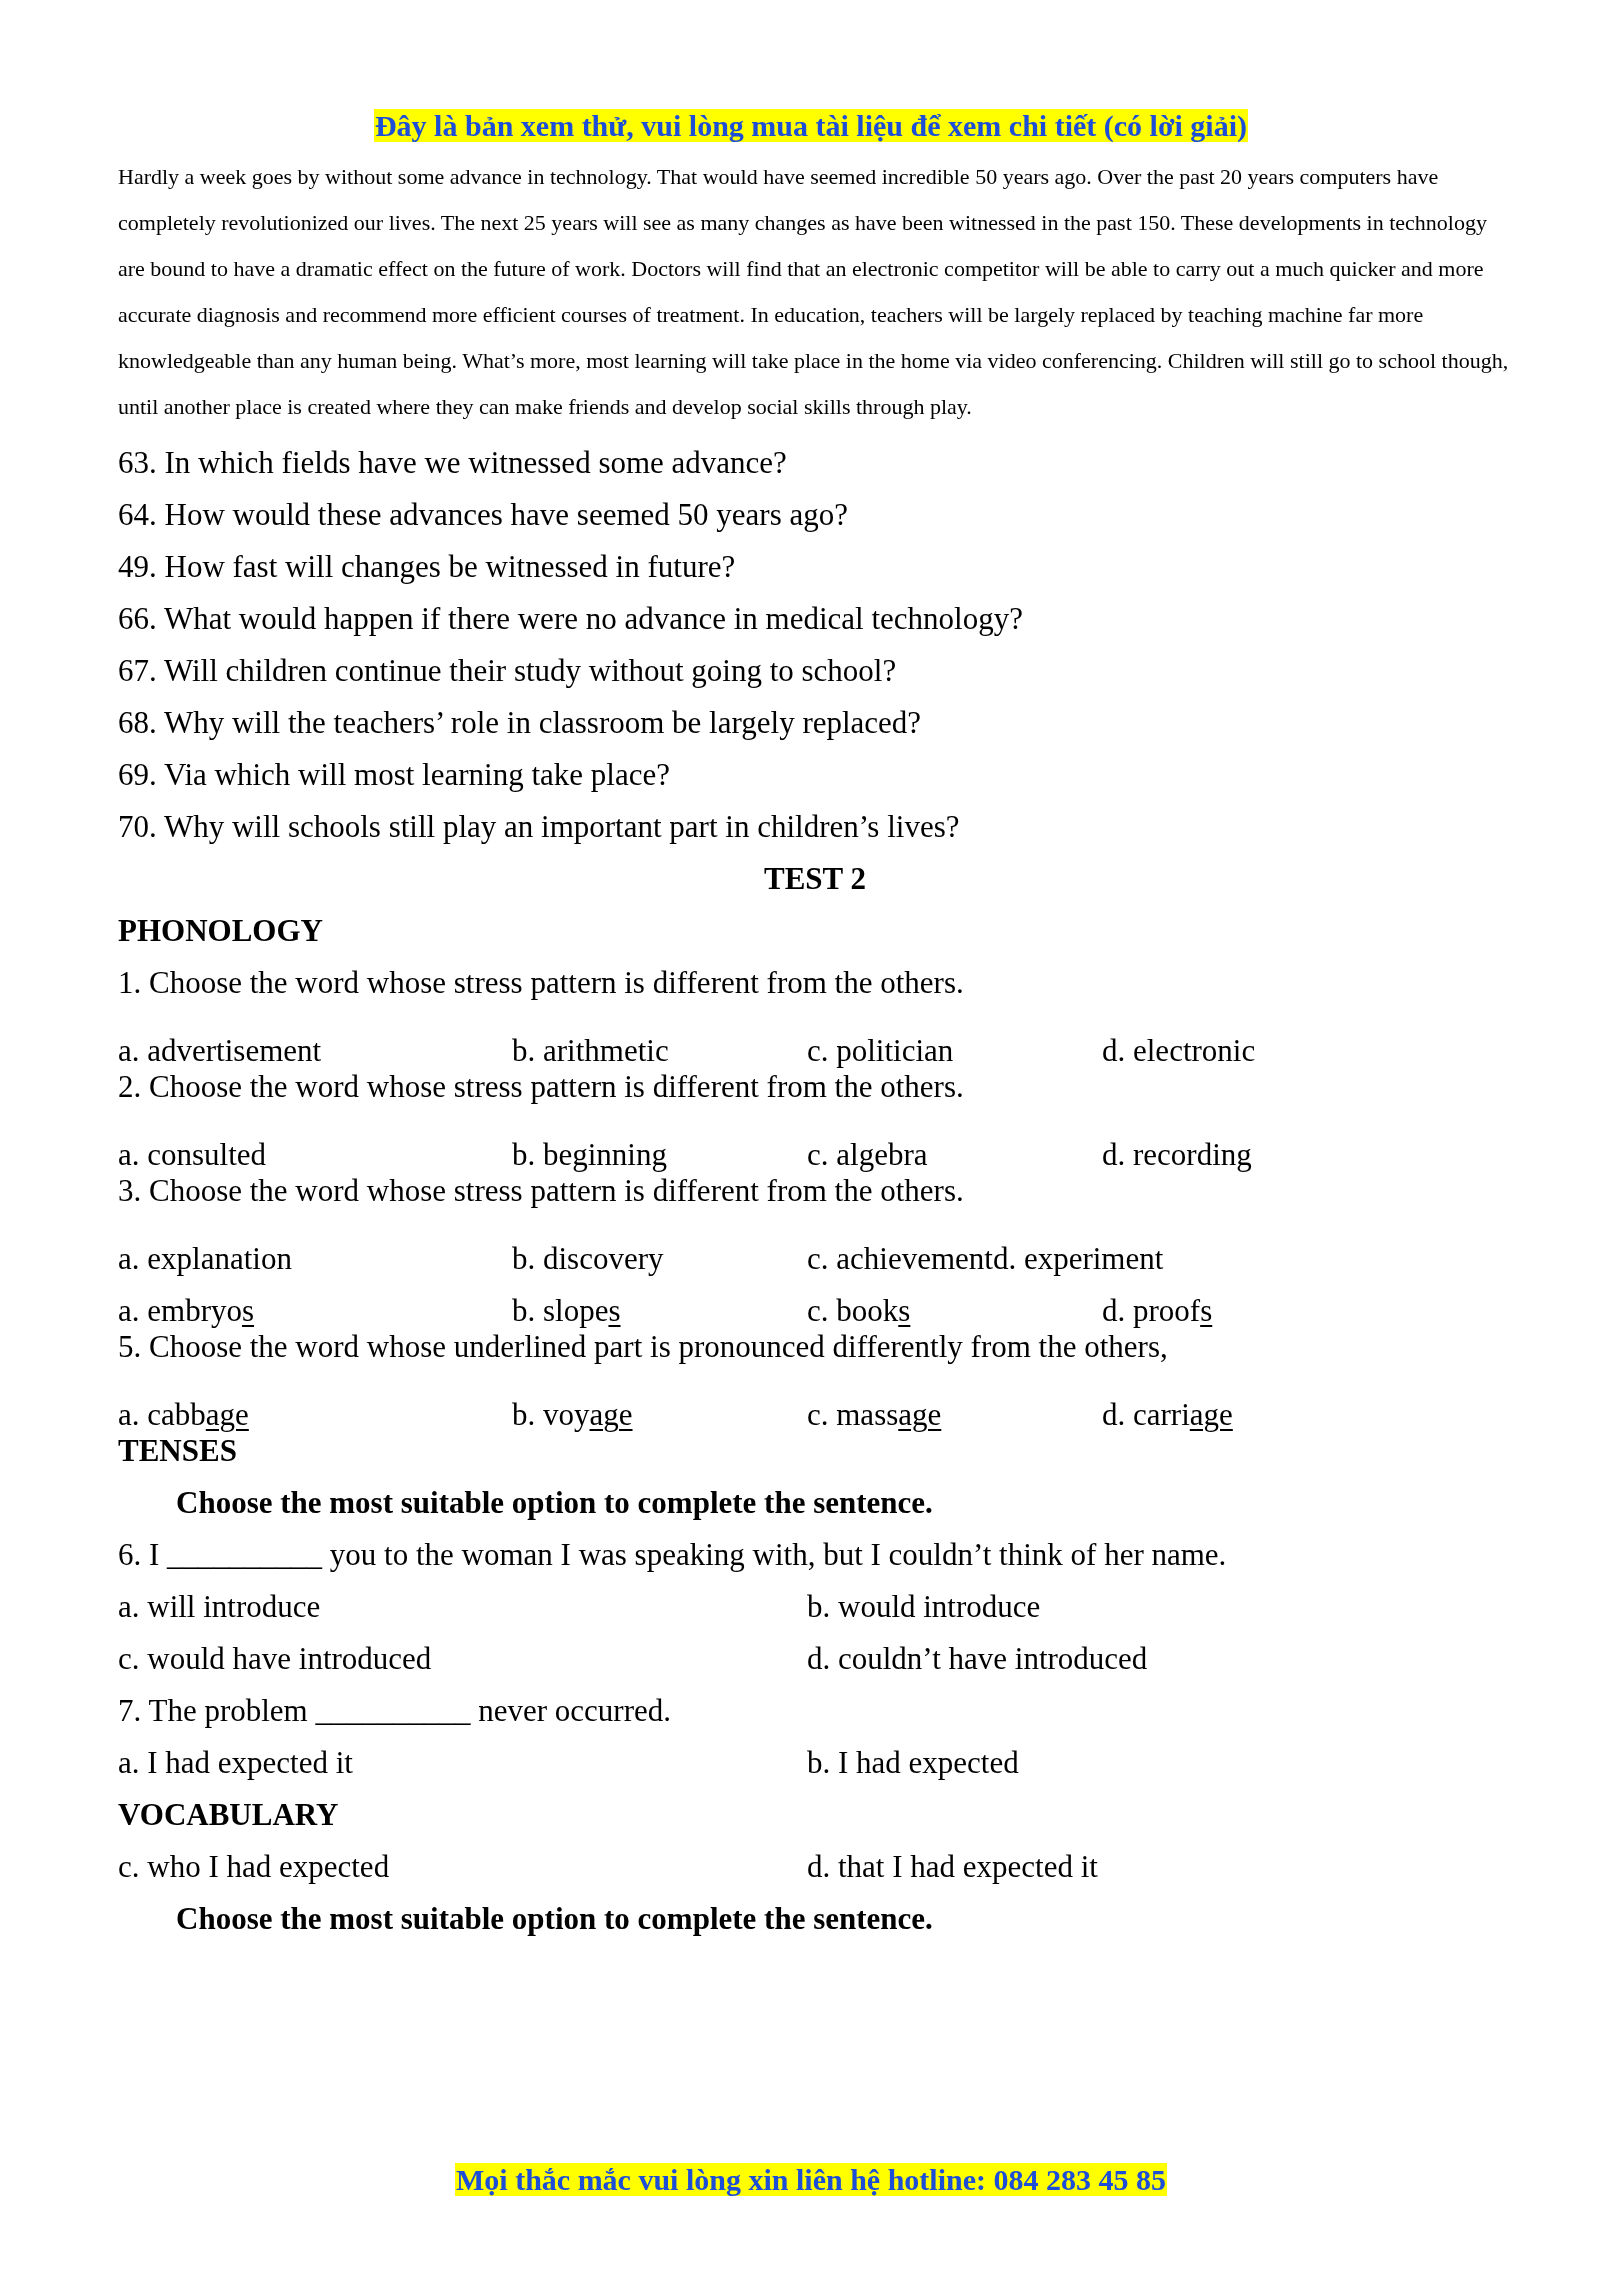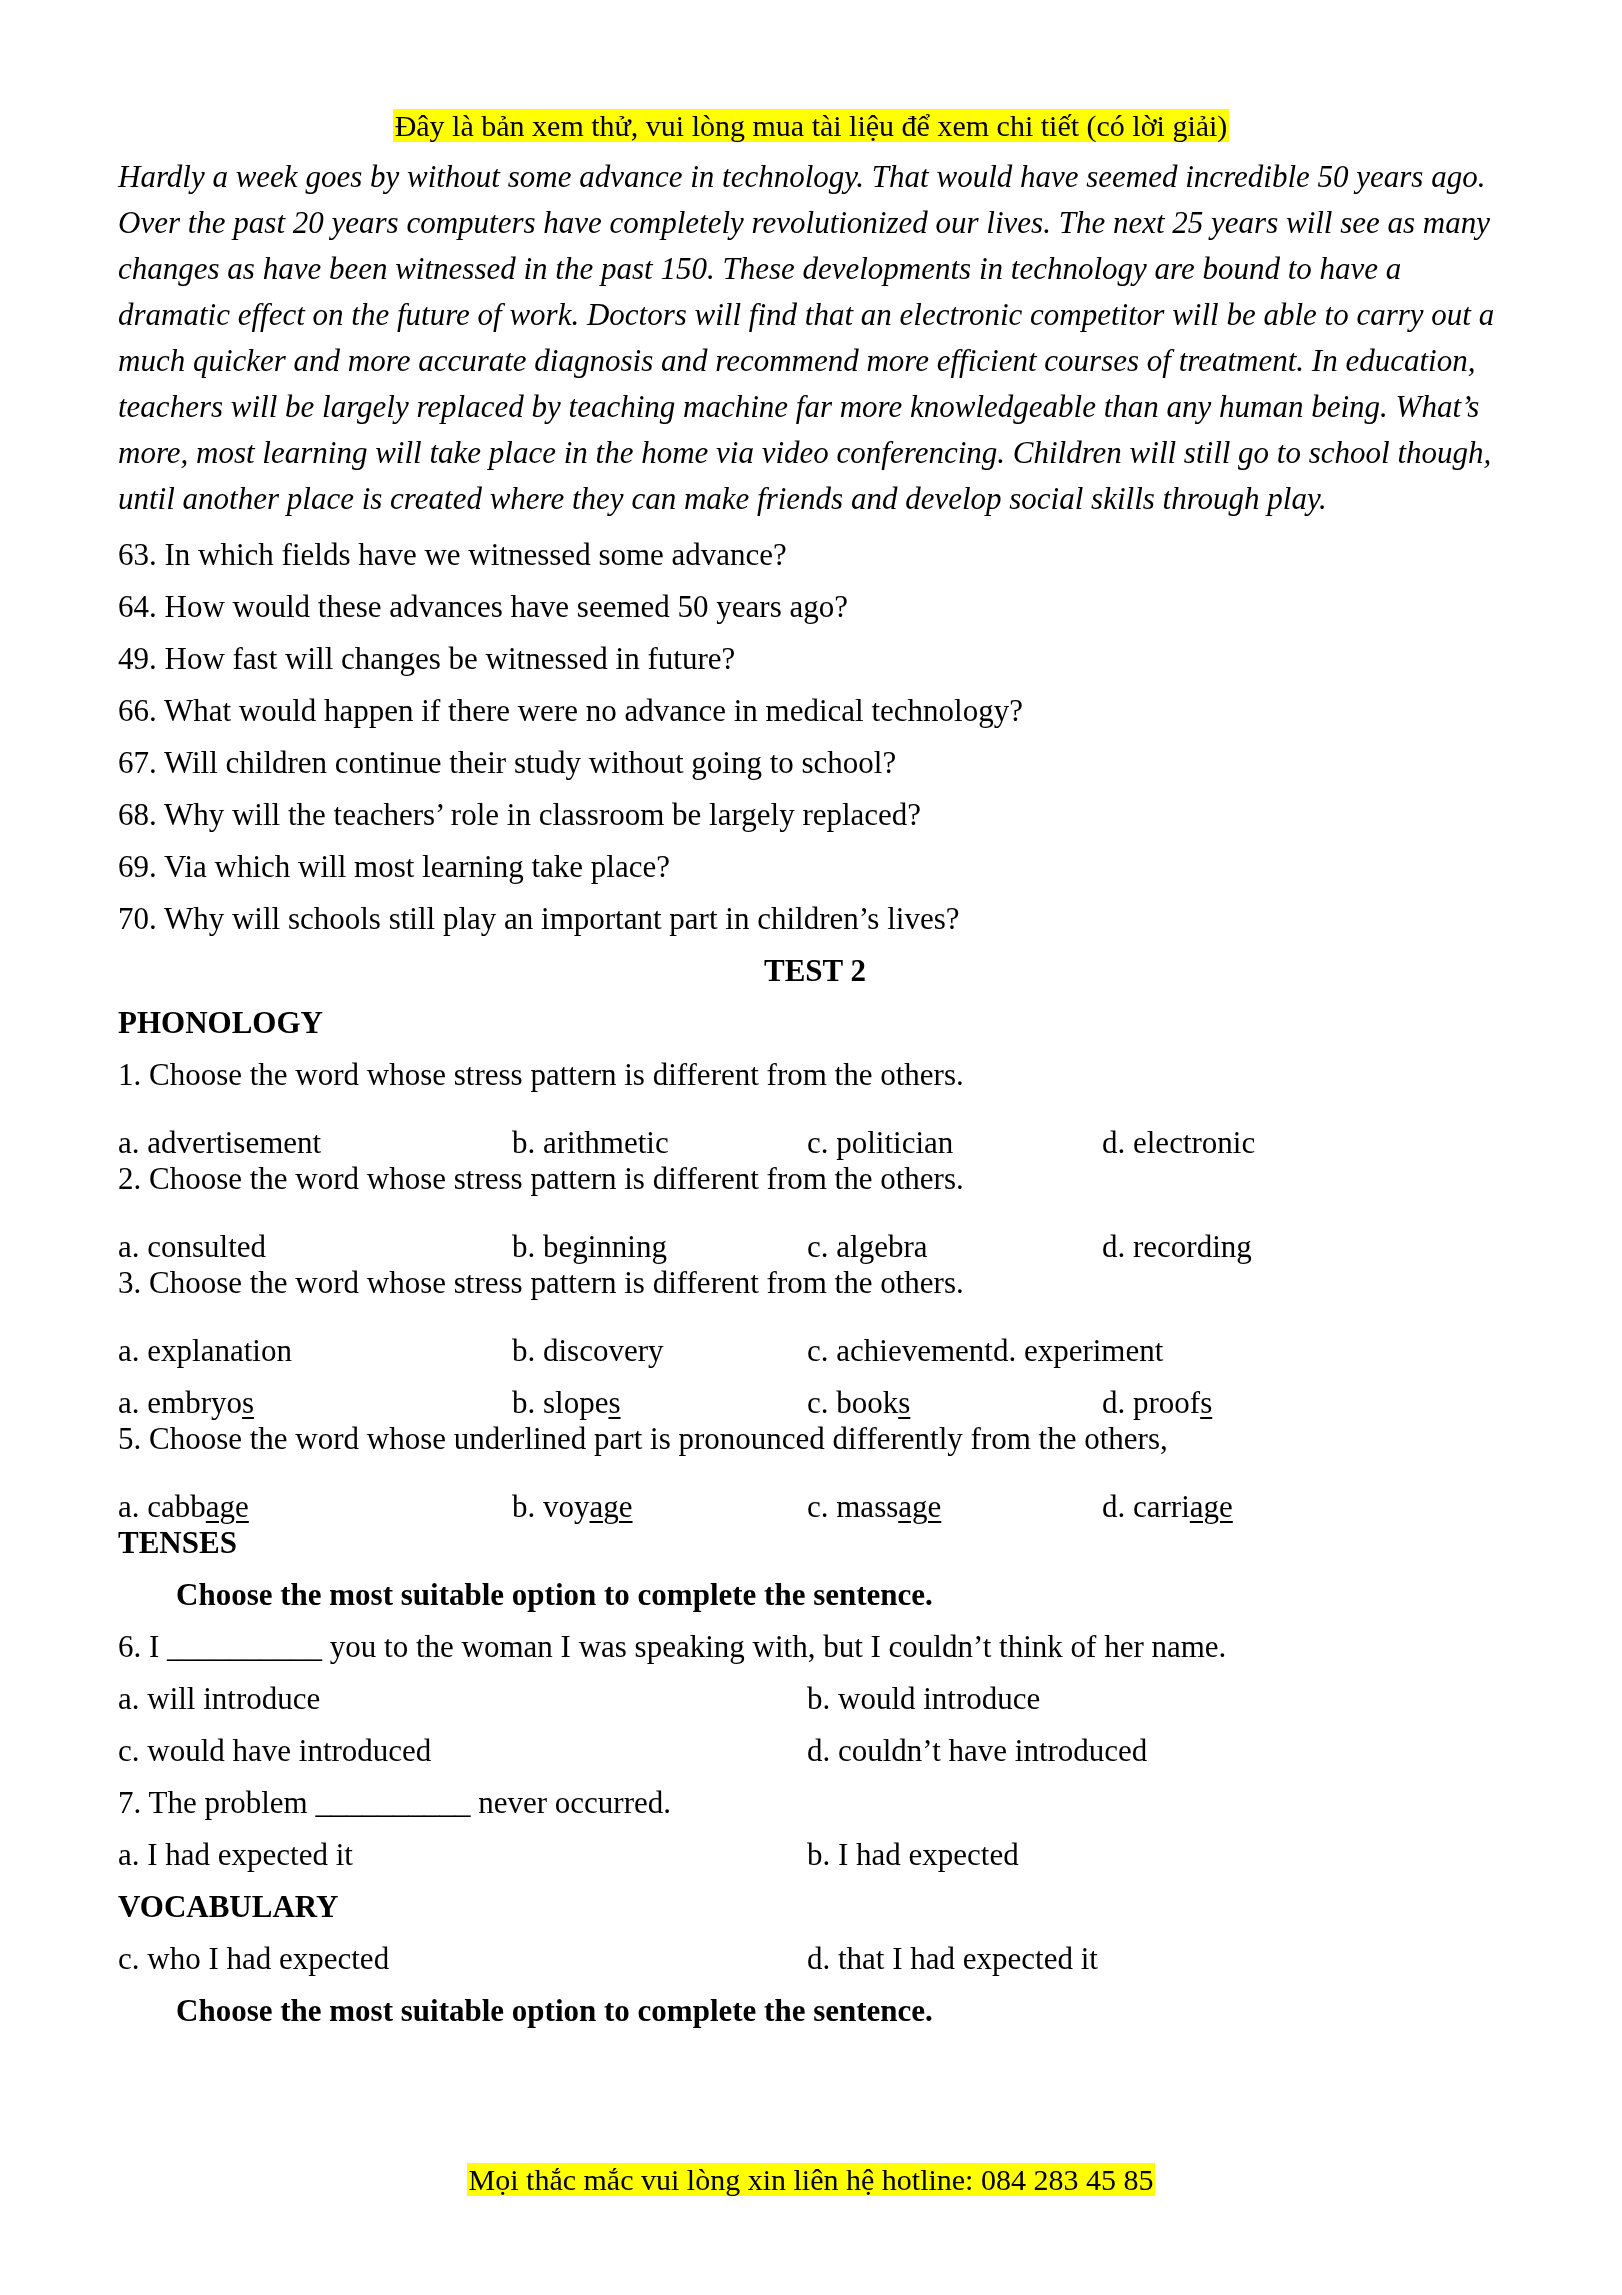--- a/index.html
+++ b/index.html
@@ -1,22 +1,22 @@
 <!DOCTYPE html>
 <html style="font-size:10.5px"><head>
 <meta charset="utf-8">
 <style>
   html, body { margin: 0; padding: 0; background: #ffffff; }
   body { width: 1622px; height: 2295px; position: relative; overflow: hidden;
          font-family: "Liberation Serif", serif; color: #000; }
   .banner { position: absolute; left: 0; width: 1622px; text-align: center; }
-  .banner span { background: #ffff00; color: #000000; font-weight: normal;
+  .banner span { background: #ffff00; color: #1d4ed8; font-weight: bold;
                  font-size: 30px; line-height: 42px; padding: 0 1.3px; }
   .page { position: absolute; left: 118px; top: 154px; width: 1394px; }
-  .passage { font-size: 31px; line-height: 46px; margin: 0 0 6.5px 0; font-style: italic; }
+  .passage { font-size: 22px; line-height: 46px; margin: 0 0 6.5px 0; }
   .line { font-size: 31px; line-height: 52px; height: 52px; white-space: nowrap; position: relative; }
   .center { text-align: center; }
   .bold { font-weight: bold; }
   .indent { padding-left: 58px; }
   .opt4 { position: absolute; top: 16px; }
   .opt4.a { left: 0; } .opt4.b { left: 394px; text-align: right; } .opt4.c { left: 689px; } .opt4.d { left: 984px; }
   .opt2 { position: absolute; top: 0; }
   .opt2.l { left: 0; } .opt2.r { left: 689px; }
   u { text-decoration: underline; text-underline-offset: 3.9px; text-decoration-thickness: 2px; }
 </style>

